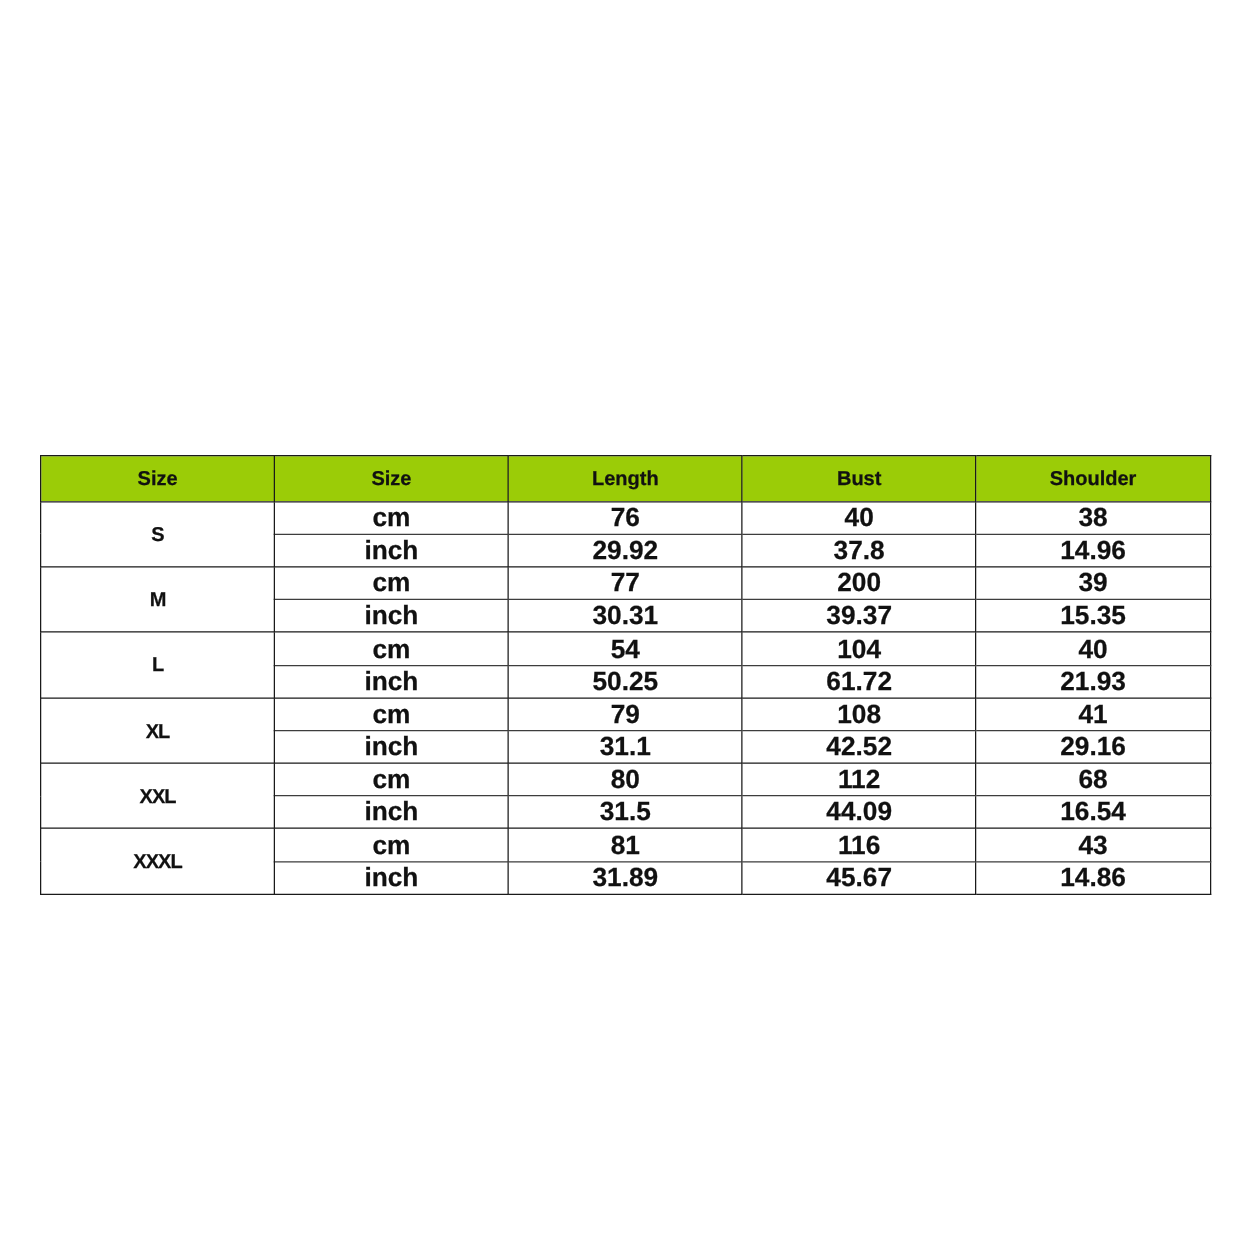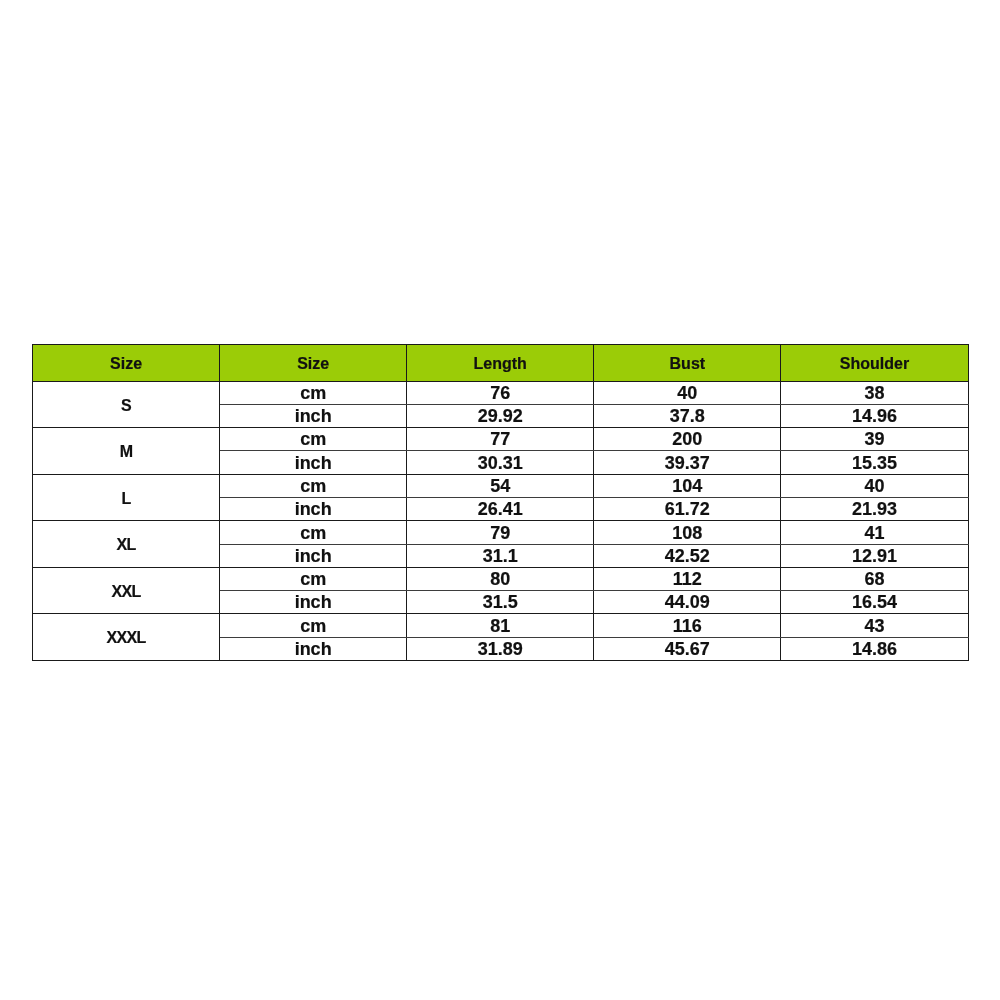--- a/index.html
+++ b/index.html
@@ -6,41 +6,41 @@
   html,body{margin:0;padding:0;}
   body{
     width:1000px;height:1000px;background:#ffffff;overflow:hidden;
     font-family:"Liberation Sans",sans-serif;
     -webkit-font-smoothing:antialiased;
   }
   #stage{position:relative;width:1000px;height:1000px;background:#ffffff;}
 
   
   #sizechart{
-    position:absolute;left:32px;top:344px;
+    position:absolute;left:32px;top:364px;
     width:936.5px;height:316px;
     border-collapse:collapse;table-layout:fixed;
   }
   #sizechart td,#sizechart th{
     border:1.4px solid #1a1a1a;
     padding:0;margin:0;
     text-align:center;vertical-align:middle;
     white-space:nowrap;
     -webkit-text-stroke:0.2px currentColor;
   }
   #sizechart thead th{
     background:#9BCC07;
     height:33.20px;
     padding-top:2.4px;
     font-size:16px;font-weight:bold;color:#111111;
   }
   #sizechart tbody td{
     height:21.1px;
     background:#ffffff;
-    font-size:18px;font-weight:bold;color:#111111;
+    font-size:21px;font-weight:bold;color:#111111;
     padding-top:1.2px;
   }
   
   #sizechart tbody td.size-cell{
     font-size:16px;
     letter-spacing:-0.7px;
     padding-top:2.6px;
   }
   
   #sizechart tbody tr.sub-row > td{border-top:1.4px solid #3d3d3d;}
@@ -93,37 +93,37 @@
 
       <tr class="main-row">
         <td class="size-cell" rowspan="2">L</td>
         <td>cm</td>
         <td>54</td>
         <td>104</td>
         <td>40</td>
       </tr>
       <tr class="sub-row">
         <td>inch</td>
-        <td>26.41</td>
+        <td>50.25</td>
         <td>61.72</td>
         <td>21.93</td>
       </tr>
 
       <tr class="main-row">
         <td class="size-cell" rowspan="2">XL</td>
         <td>cm</td>
         <td>79</td>
         <td>108</td>
         <td>41</td>
       </tr>
       <tr class="sub-row">
         <td>inch</td>
         <td>31.1</td>
         <td>42.52</td>
-        <td>12.91</td>
+        <td>29.16</td>
       </tr>
 
       <tr class="main-row">
         <td class="size-cell" rowspan="2">XXL</td>
         <td>cm</td>
         <td>80</td>
         <td>112</td>
         <td>68</td>
       </tr>
       <tr class="sub-row">

